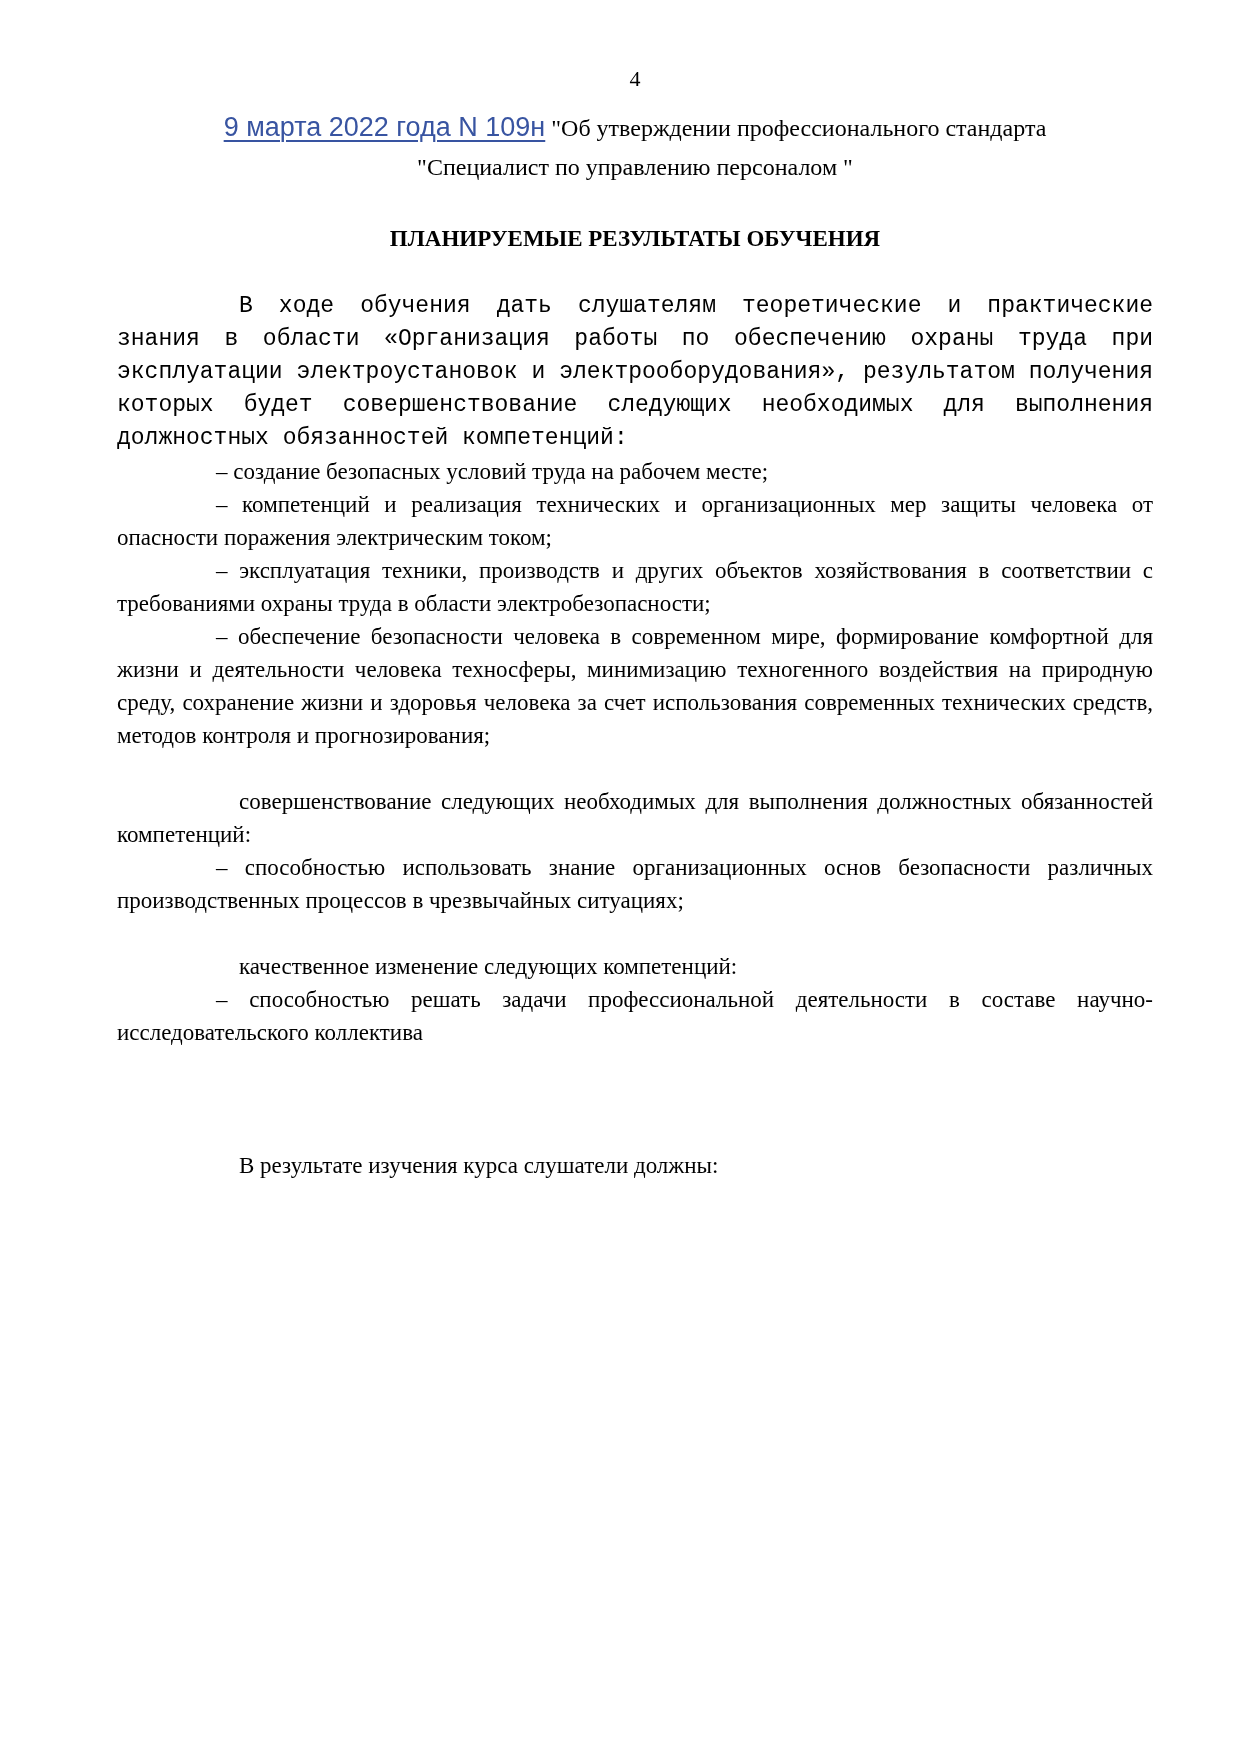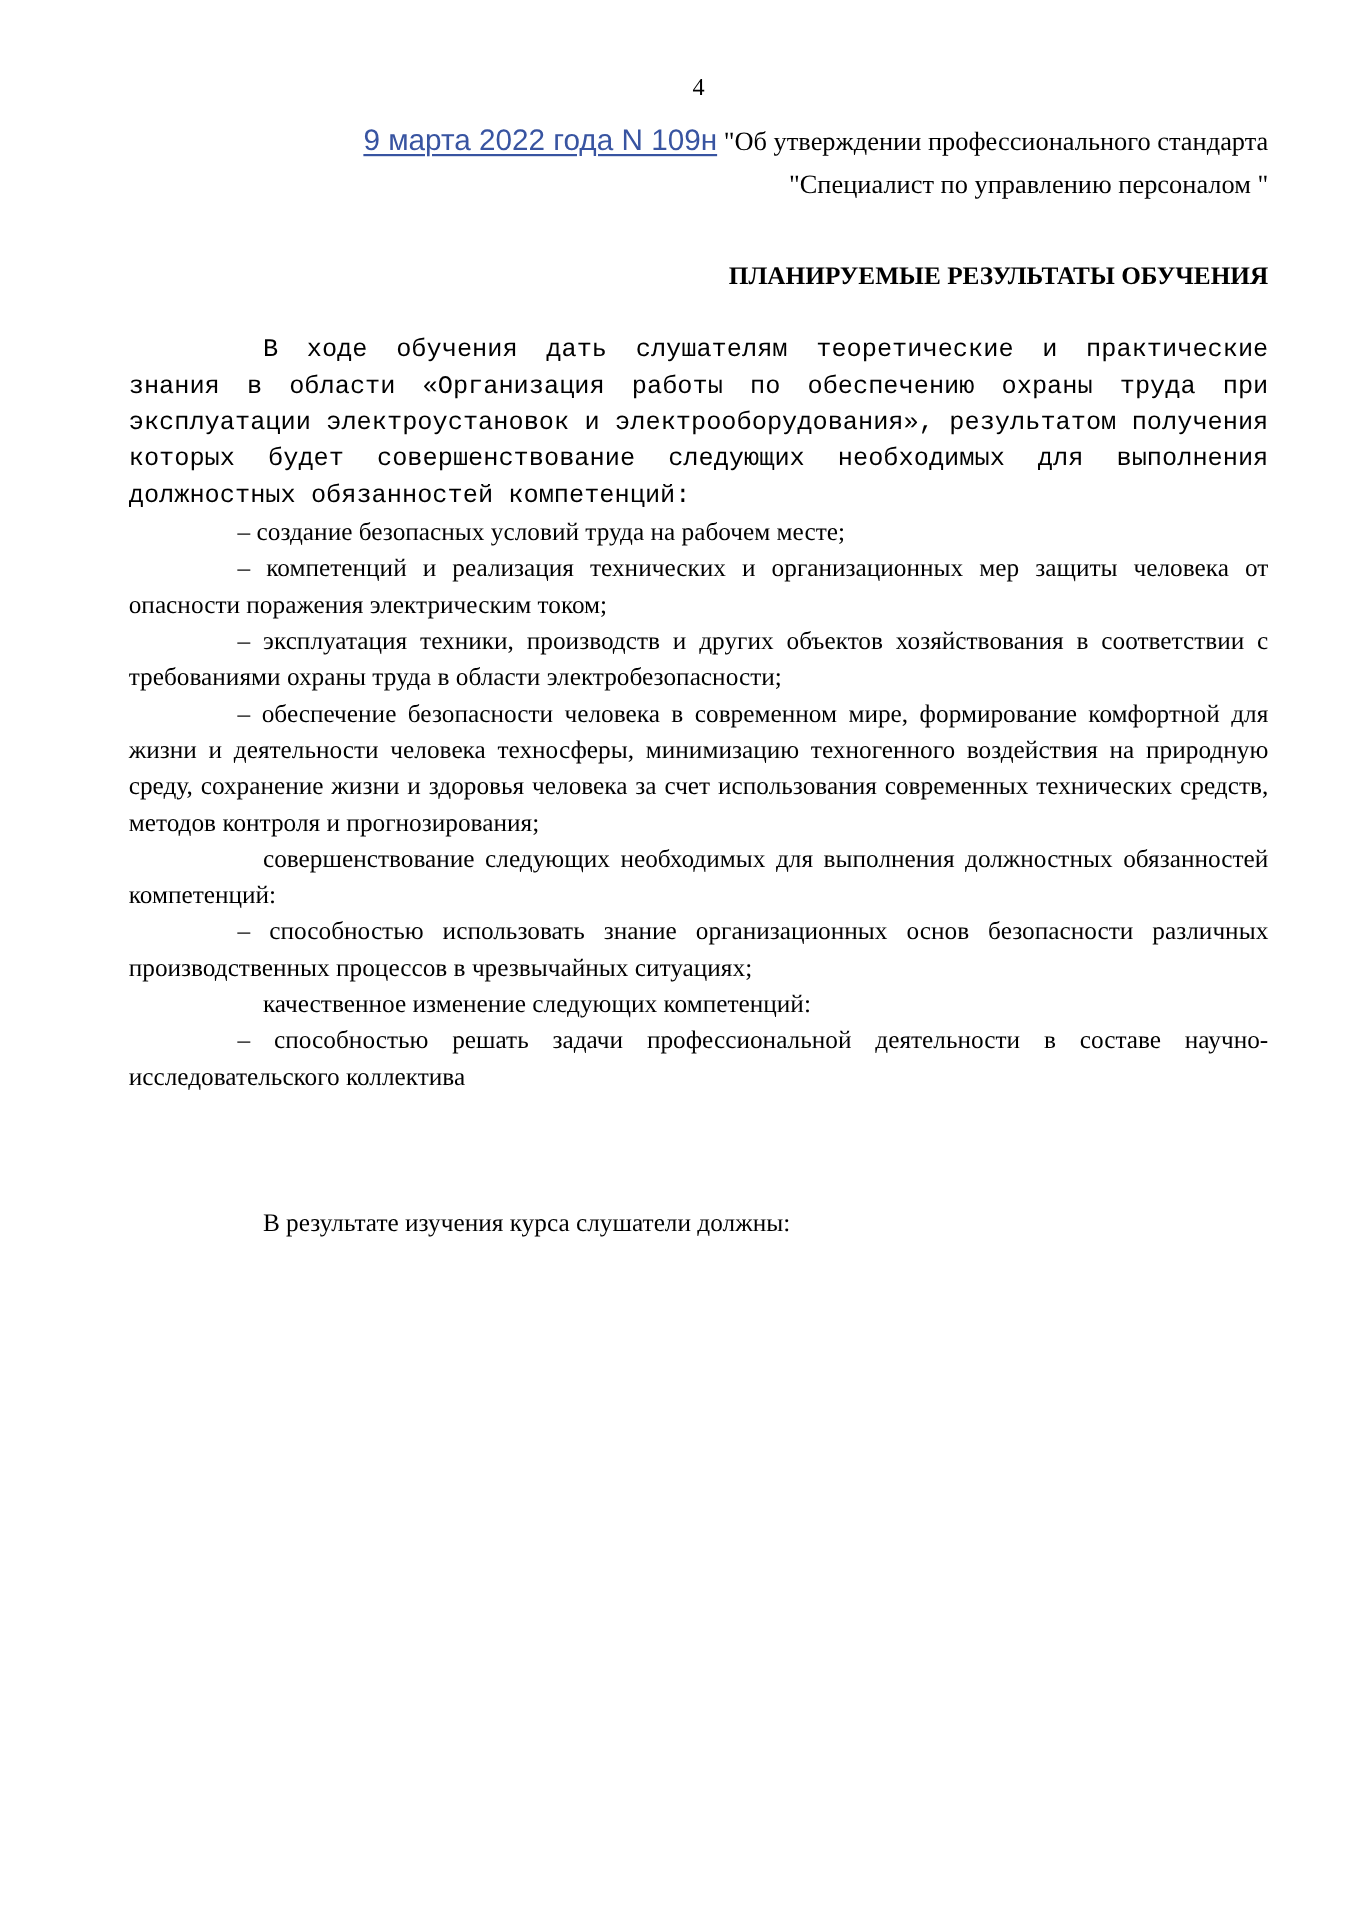--- a/index.html
+++ b/index.html
@@ -21,53 +21,54 @@
   .page-number {
     text-align: center;
     font-size: 22px;
     line-height: 26px;
     margin: 0 0 16px 0;
   }
   .header-para {
     font-size: 24px;
     line-height: 39px;
     margin: 0;
-    text-align: right;
+    text-align: center;
   }
   .doc-link {
     font-family: "Liberation Sans", sans-serif;
     font-size: 27px;
     color: var(--link-color, #3854a1);
     text-decoration: underline;
     text-decoration-thickness: 2px;
     text-underline-offset: 4px;
     cursor: pointer;
   }
   .section-title {
     font-size: 23px;
     font-weight: bold;
-    text-align: right;
+    text-align: center;
     line-height: 33px;
-    margin: 46px 0 0 0;
+    margin: 35px 0 0 0;
   }
   .para {
     font-size: 23px;
     line-height: 33px;
     text-align: justify;
     margin: 0;
     text-indent: 122px;
   }
   .para.first {
     margin-top: 35px;
     font-family: Liberation Mono, monospace;
   }
   .para.list-item {
     text-indent: 99px;
   }
   .para.gap-above {
+    margin-top: 33px;
   }
   .closing {
     font-size: 23px;
     font-weight: normal;
     line-height: 33px;
     margin: 100px 0 0 0;
     text-indent: 122px;
     text-align: left;
   }
 </style>

